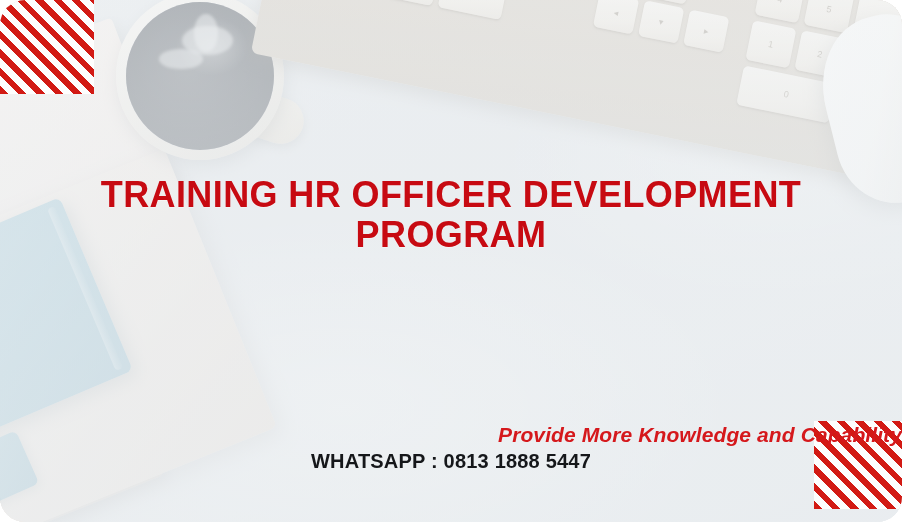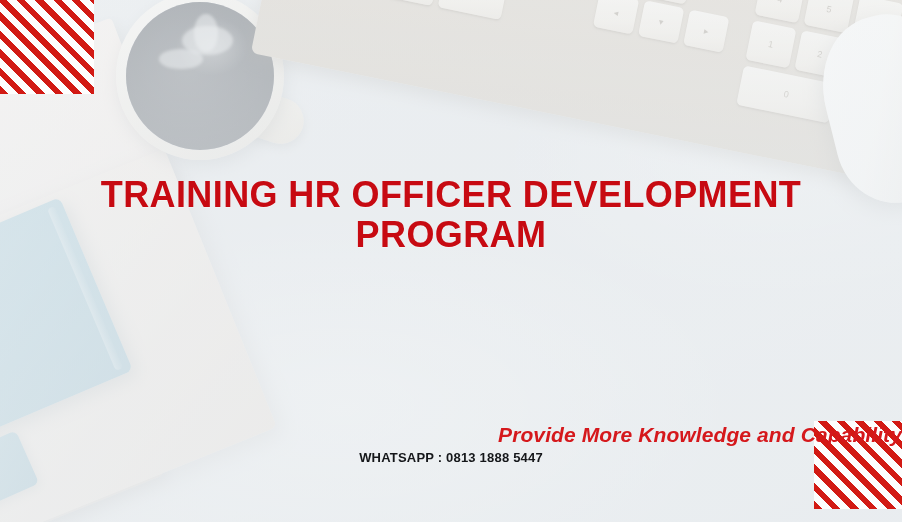--- a/index.html
+++ b/index.html
@@ -7,20 +7,21 @@
     padding: 0;
     background: #ffffff;
   }
   #poster {
     position: relative;
     width: 902px;
     height: 522px;
     overflow: hidden;
     background: #e9ecef;
     font-family: "Liberation Sans", sans-serif;
+    border-radius: 25px;
     -webkit-font-smoothing: antialiased;
   }
 
   
   .bg-layer { position: absolute; inset: 0; }
 
   
   .desk {
     background:
       radial-gradient(ellipse 70% 60% at 38% 78%, rgba(255,255,255,0.55) 0%, rgba(255,255,255,0) 62%),
@@ -230,21 +231,21 @@
     font-style: italic;
     letter-spacing: 0.1px;
     font-family: "Liberation Sans", sans-serif;
   }
   .contact {
     position: absolute;
     left: 0; right: 0;
     top: 450px;
     text-align: center;
     color: #15171a;
-    font-size: 13px;
+    font-size: 20px;
     font-weight: bold;
     letter-spacing: 0.2px;
     font-family: "Liberation Sans", sans-serif;
   }
 </style>
 </head>
 <body>
 
 <div id="poster">
 

